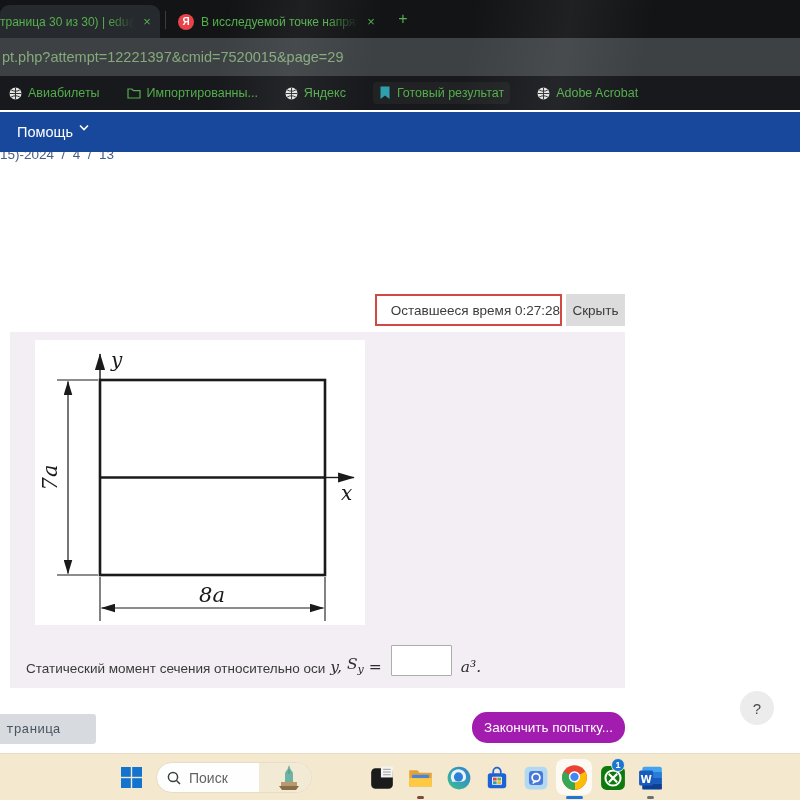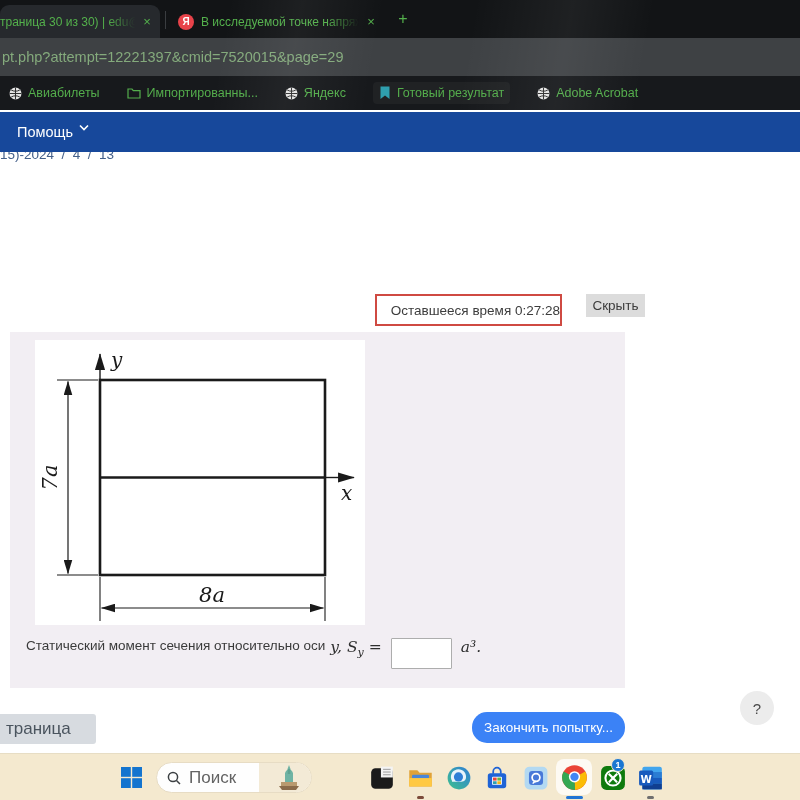--- a/index.html
+++ b/index.html
@@ -40,50 +40,50 @@
     display:flex; align-items:center; padding-left:17px; }
   .help-menu { color:#ffffff; font-size:14.5px; display:flex; gap:6px; }
 
   .breadcrumb-clip { position:absolute; top:152px; left:0; height:14px; overflow:hidden; }
   .breadcrumb-clip span { display:block; margin-top:-5px; font-size:13.5px; color:#44608a; white-space:pre; }
 
   
   .timer-box { position:absolute; left:375px; top:294px; width:187px; height:32px; background:#fff;
     border:2px solid #cf4a42; display:flex; align-items:center; justify-content:flex-end;
     font-size:13.5px; color:#3c3c3c; }
-  .hide-btn { position:absolute; left:566px; top:294px; width:59px; height:23px; background:#dcdcdc;
-    display:flex; align-items:center; justify-content:center; font-size:13.5px; color:#3c3c3c; border:none;margin-left:20px; }
+  .hide-btn { position:absolute; left:566px; top:294px; width:59px; height:32px; background:#dcdcdc;
+    display:flex; align-items:center; justify-content:center; font-size:13.5px; color:#3c3c3c; border:none; }
 
   
   .question-box { position:absolute; left:10px; top:332px; width:615px; height:356px; background:#f2eef3; }
   .figure { position:absolute; left:25px; top:8px; width:330px; height:285px; background:#ffffff; }
-  .q-line { position:absolute; left:16px; top:306px; height:38px; display:flex; align-items:flex-start; gap:5px; }
+  .q-line { position:absolute; left:16px; top:306px; height:38px; display:flex; align-items:flex-end; gap:5px; }
   .q-text { font-size:13.5px; color:#3a3a3a; }
   .math { font-family:"DejaVu Serif", serif; font-style:italic; font-size:15.5px; color:#2e2e2e; }
   .math sub { font-size:11px; }
   .answer-input { width:61px; height:31px; border:1px solid #adadad; background:#fff; margin:0 4px; border-radius:1px; }
 
   
   .prev-btn { position:absolute; left:0; top:714px; width:96px; height:30px; background:#d7dbe0;
-    color:#4a545e; font-size:17px; display:flex; align-items:center; padding-left:6px; border:none;
-    border-radius:0 3px 3px 0; }
-  .finish-btn { position:absolute; left:472px; top:712px; width:153px; height:31px; background:#3b82f6;
+    color:#4a545e; font-size:13px; display:flex; align-items:center; padding-left:6px; border:none;
+    border-radius:0 3px 3px 0;font-family:Liberation Mono, monospace; }
+  .finish-btn { position:absolute; left:472px; top:712px; width:153px; height:31px; background:#a21caf;
     color:#ffffff; font-size:13.5px; display:flex; align-items:center; justify-content:center; border:none; border-radius:15px; }
   .help-fab { position:absolute; left:740px; top:691px; width:34px; height:34px; border-radius:50%;
     background:#ececec; color:#4a4a4a; font-size:15px; display:flex; align-items:center; justify-content:center; }
 
   
   .taskbar { position:absolute; top:753px; left:0; width:800px; height:47px; background:#f4e9cf;
     border-top:1px solid rgba(0,0,0,0.05); }
   .tb-item { position:absolute; top:8px; width:31px; height:31px; display:flex; align-items:center; justify-content:center; }
   .start { left:116px; }
   .search-pill { position:absolute; left:156px; top:8px; width:156px; height:31px; background:#fefefe;
     border:1px solid #e7dcc4; border-radius:16px; display:flex; align-items:center; overflow:hidden; }
   .search-pill .mag { margin-left:10px; }
-  .search-text { font-size:17px; color:#636363; margin-left:8px; flex:1; }
+  .search-text { font-size:14px; color:#636363; margin-left:8px; flex:1; }
   .search-img { width:52px; height:29px; flex:0 0 auto; }
   .slot-dark   { left:366px; }
   .slot-folder { left:405px; }
   .slot-edge   { left:443px; }
   .slot-store  { left:481px; }
   .slot-blue   { left:520px; }
   .slot-chrome { left:556px; top:5px; width:36px; height:36px; background:#fdfaf3; border-radius:8px; }
   .slot-xbox   { left:597px; }
   .slot-word   { left:635px; }
   .run-dash { position:absolute; top:42px; height:3px; border-radius:2px; }

